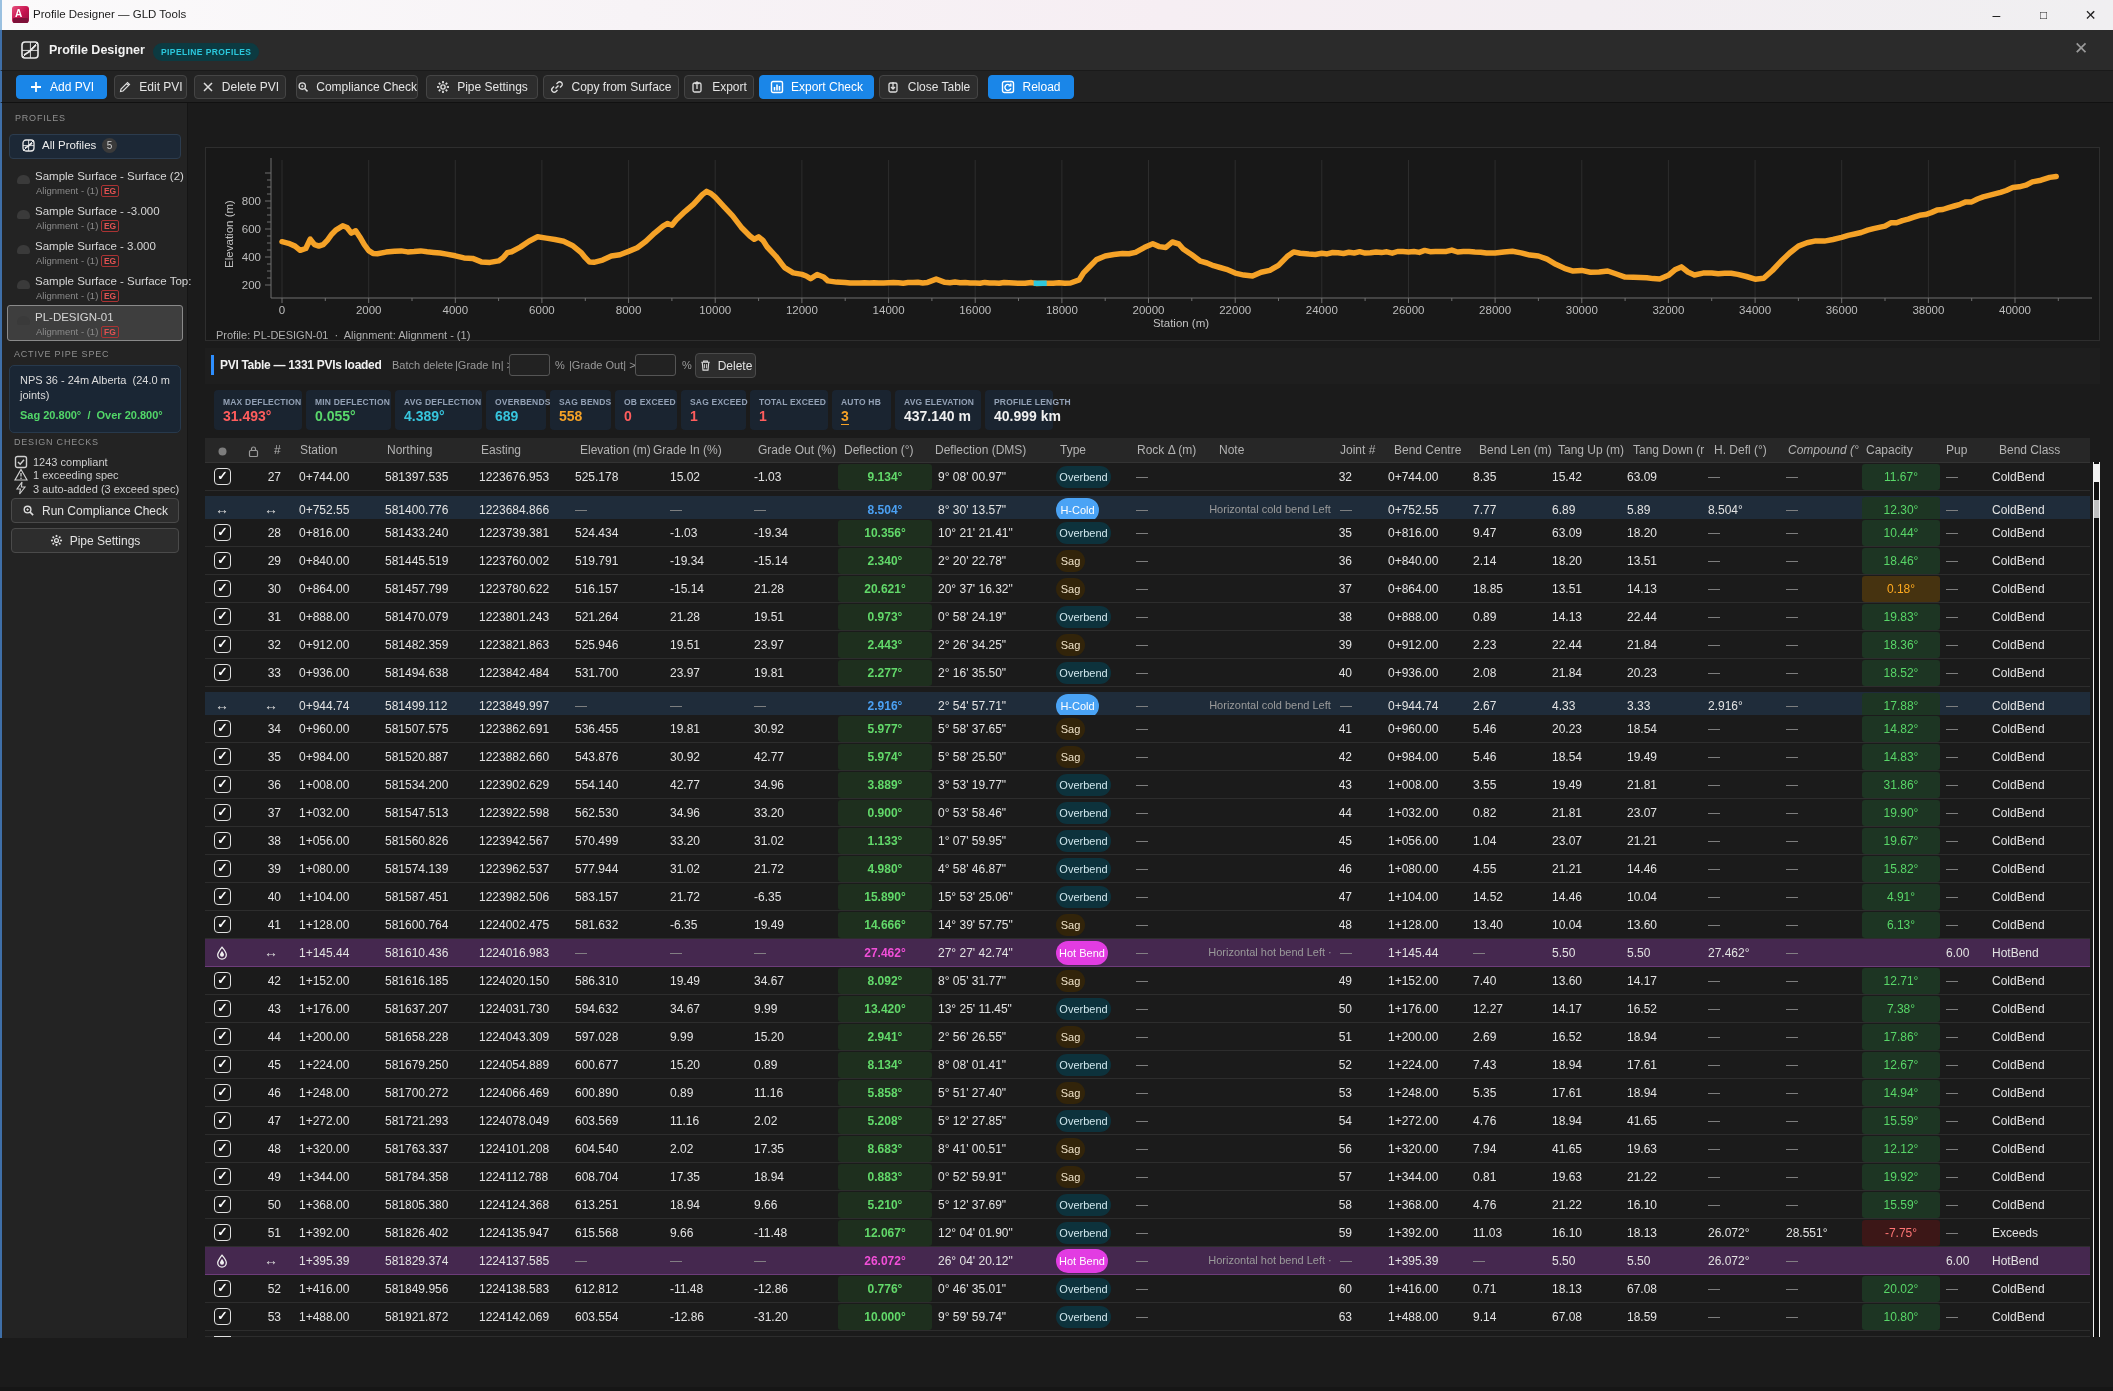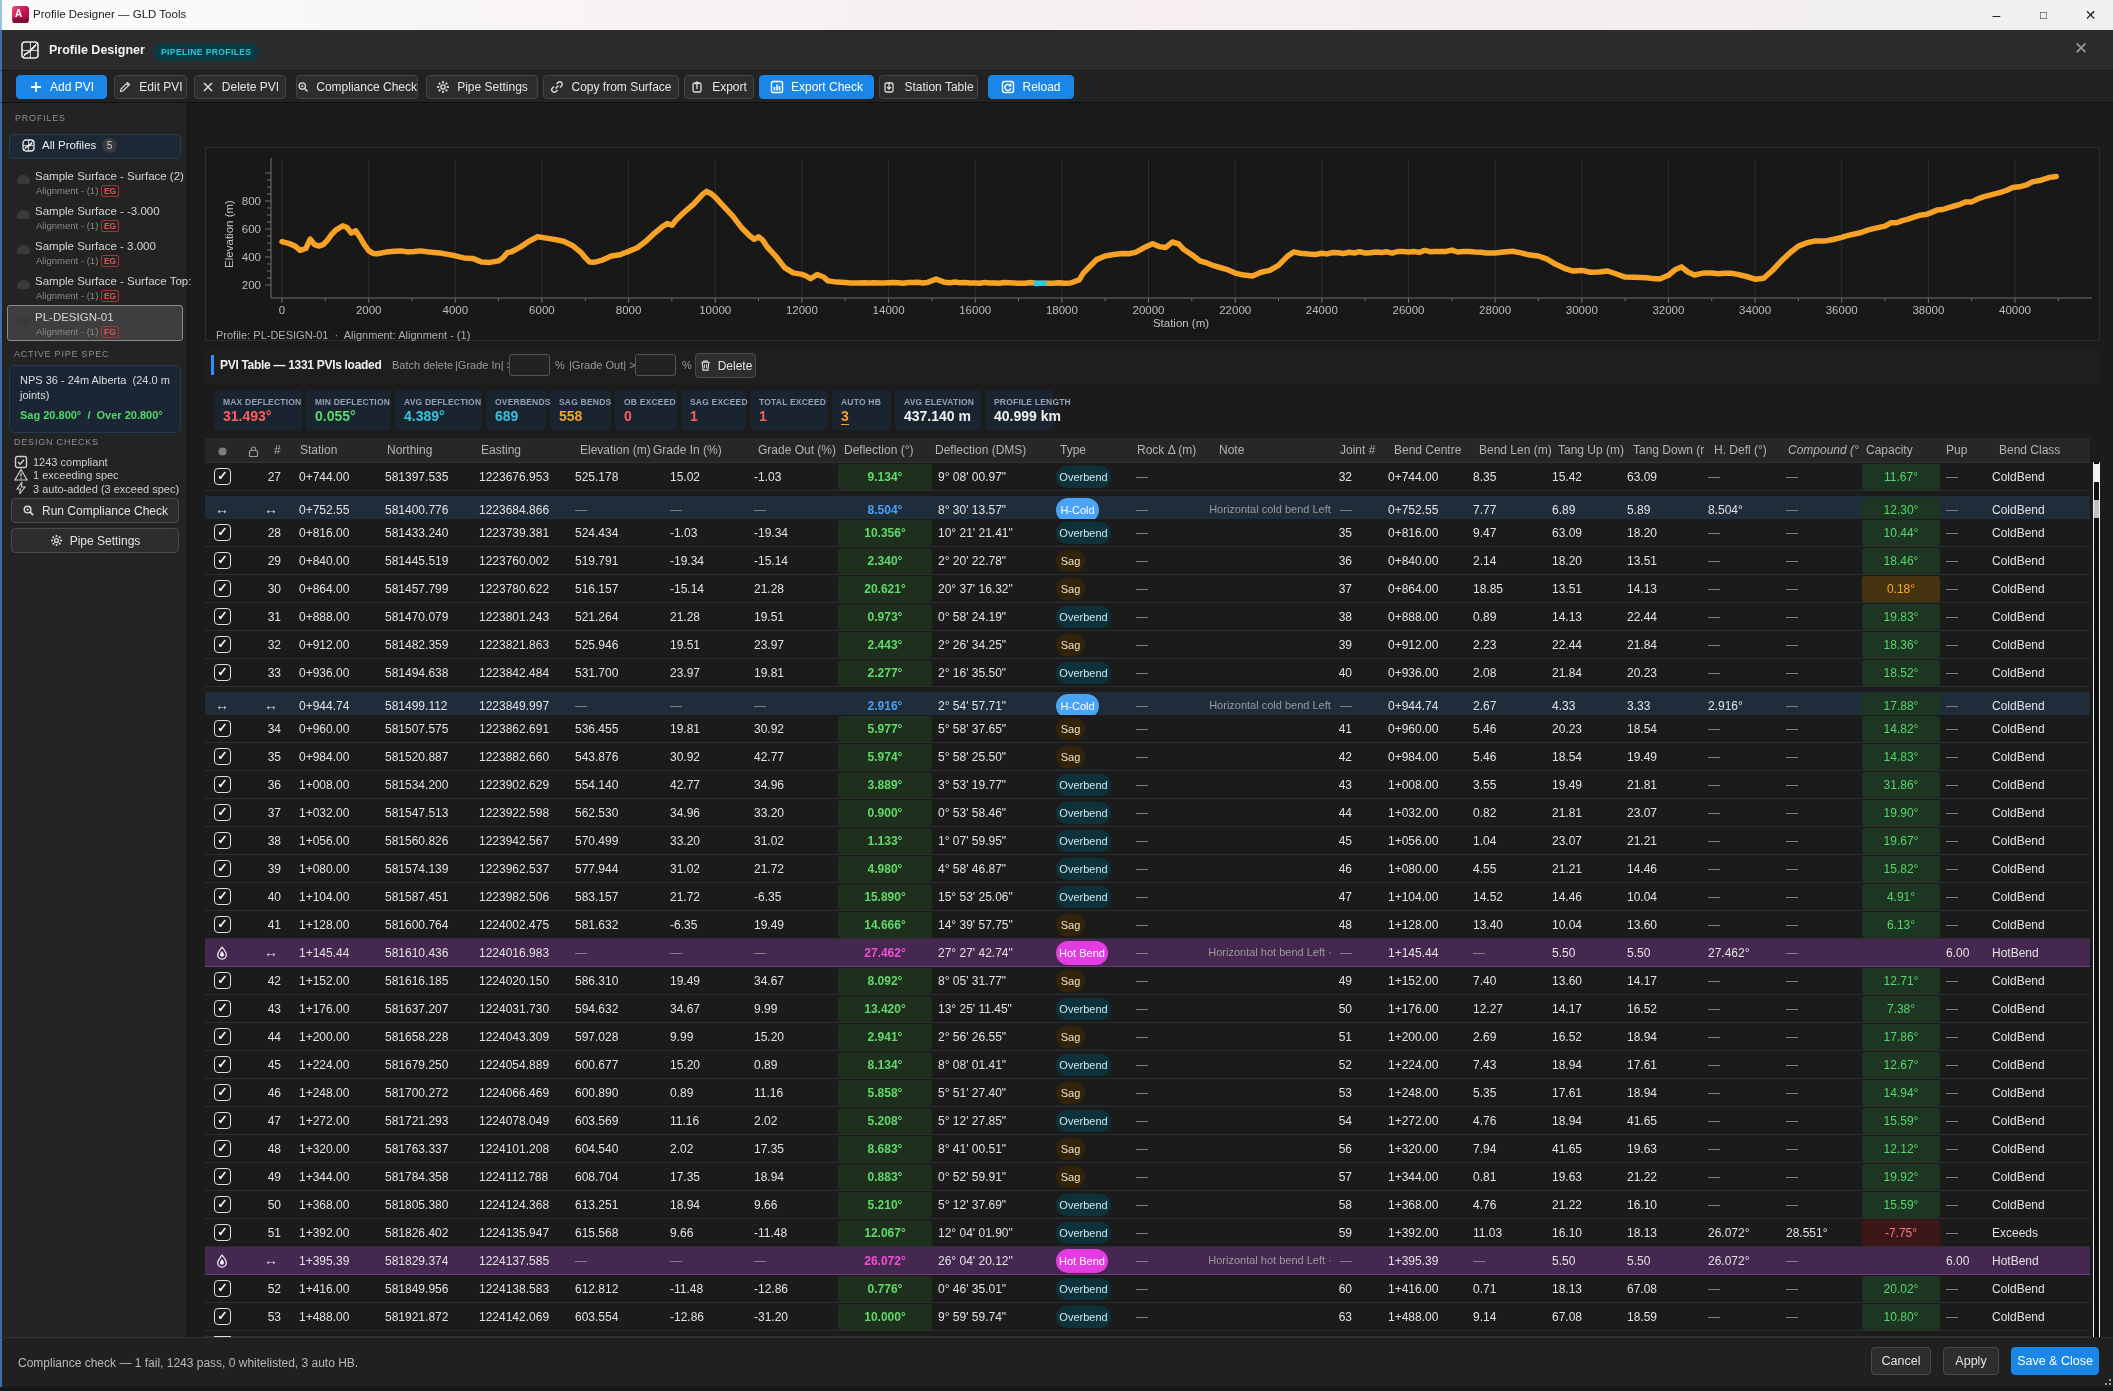--- a/index.html
+++ b/index.html
@@ -201,21 +201,21 @@
           <rect x="1.5" y="1.5" width="11" height="11" rx="1.5" fill="none" stroke="#fff" stroke-width="1.4"></rect>
           <path d="M4.5 10.5 V7 M7 10.5 V4.5 M9.5 10.5 V6" stroke="#fff" stroke-width="1.6"></path>
         </svg>
         <span>Export Check</span>
       </div>
 <div class="abs tbtn " style="left:877px;width:99px;">
         <svg width="14" height="14" viewBox="0 0 14 14">
           <rect x="2" y="3" width="8" height="9" rx="1.5" fill="none" stroke="#ddd" stroke-width="1.3"></rect>
           <path d="M6 2 V9 M4 7 L6 9 L8 7" stroke="#ddd" stroke-width="1.3" fill="none"></path>
         </svg>
-        <span>Station Table</span>
+        <span>Close Table</span>
       </div>
 <div class="abs tbtn blue" style="left:986px;width:86px;">
         <svg width="14" height="14" viewBox="0 0 14 14">
           <rect x="1.5" y="1.5" width="11" height="11" rx="2" fill="none" stroke="#fff" stroke-width="1.4"></rect>
           <path d="M9.3 5.6 a3 3 0 1 0 0.5 2.6" fill="none" stroke="#fff" stroke-width="1.4"></path>
           <path d="M9.8 3.6 V5.9 H7.5" fill="none" stroke="#fff" stroke-width="1.4"></path>
         </svg>
         <span>Reload</span>
       </div>
 </div>
@@ -1257,29 +1257,13 @@
 <div class="c" style="left:1787px;">ColdBend</div>
 </div>
 <div class="row" style="height:6px;">
         <div class="cbx" style="top:5px;height:1px;border-bottom:none;"></div>
       </div>
 </div>
 <div class="abs" id="vscroll">
       <div class="abs" style="left:0;top:2px;width:5px;height:18px;background:#f2f2f2;"></div>
       <div class="abs" style="left:0;top:38px;width:5px;height:18px;background:#c0c0c0;"></div>
     </div>
-<div class="abs" id="statusbar">
-<div class="abs stxt">Compliance check — 1 fail, 1243 pass, 0 whitelisted, 3 auto HB.</div>
-<div class="abs fbtn" style="left:1869px;width:60px;">Cancel</div>
-<div class="abs fbtn" style="left:1941px;width:56px;">Apply</div>
-<div class="abs fbtn blue" style="left:2009px;width:88px;">Save &amp; Close</div>
-<svg class="abs" style="left:2099px;top:41px;" width="11" height="11" viewBox="0 0 11 11">
-        <g fill="#9a9a9a">
-          <rect x="8" y="0" width="2" height="2"></rect>
-          <rect x="8" y="4" width="2" height="2"></rect>
-          <rect x="8" y="8" width="2" height="2"></rect>
-          <rect x="4" y="4" width="2" height="2"></rect>
-          <rect x="4" y="8" width="2" height="2"></rect>
-          <rect x="0" y="8" width="2" height="2"></rect>
-        </g>
-      </svg>
-</div>
 <div class="abs" id="winbottom"></div>
 </div>
 </body></html>

